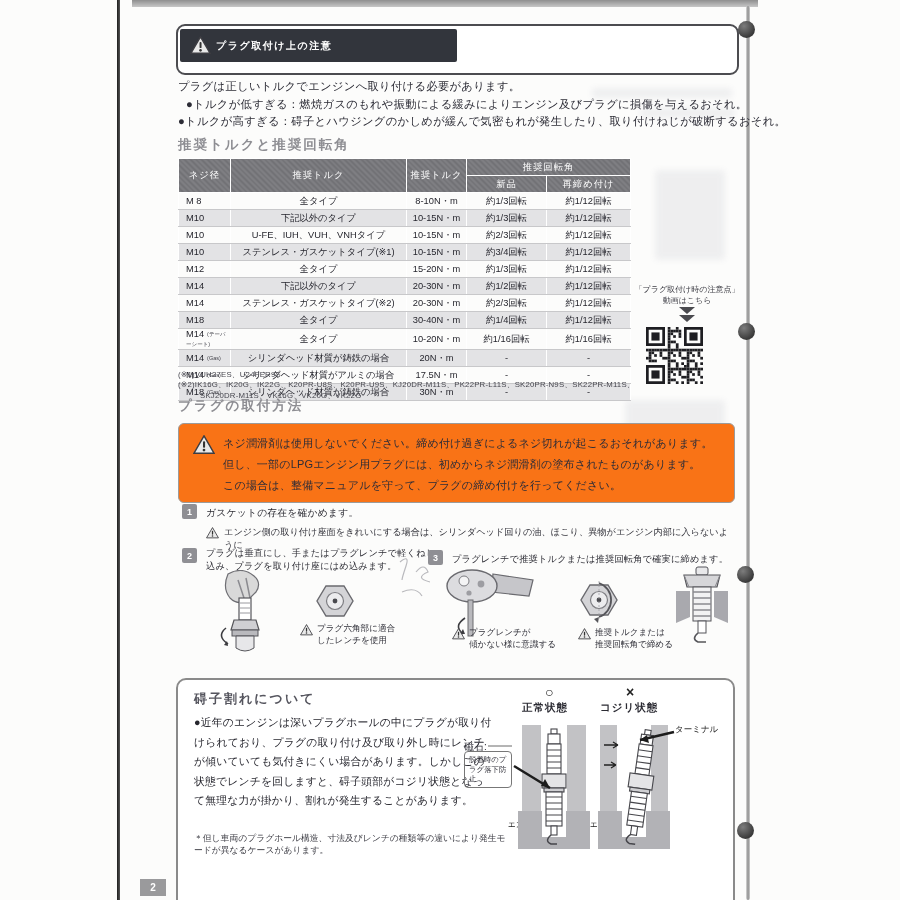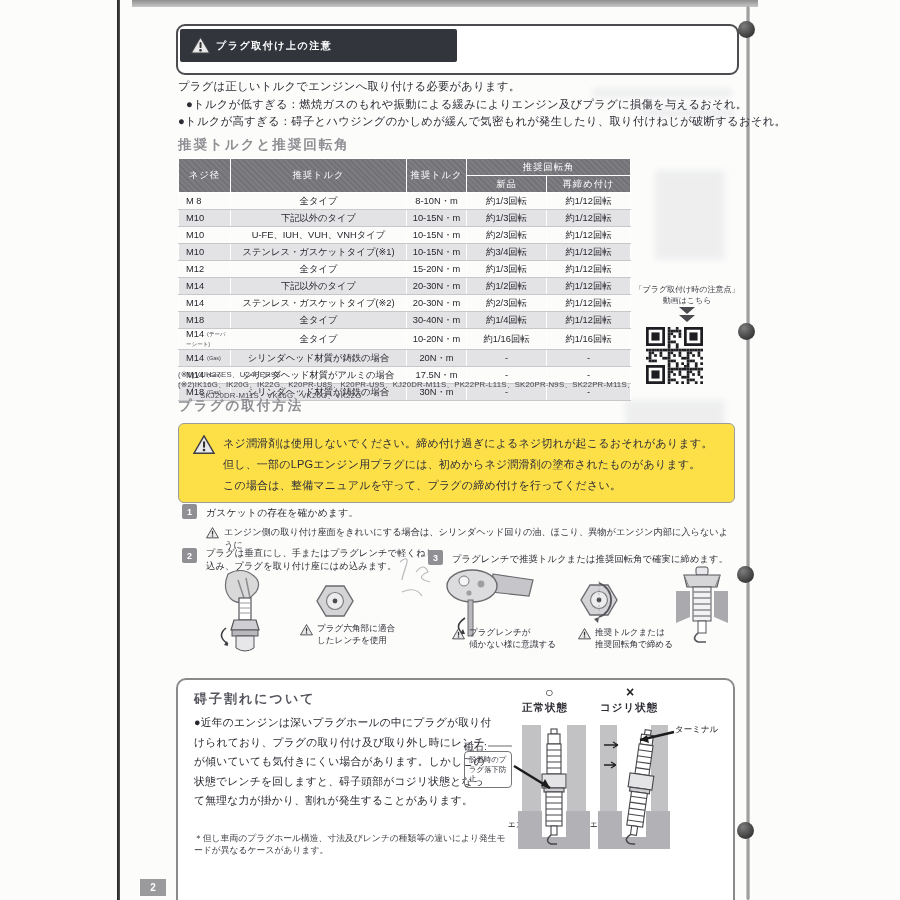--- a/index.html
+++ b/index.html
@@ -32,21 +32,21 @@
   .tq-table td.c-size{text-align:left;padding-left:7px;}
   .sznote{font-size:5.5px;color:#44444c;margin-left:3px;vertical-align:1px;}
   .footnote{left:178px;font-size:7.8px;color:#46464e;letter-spacing:.2px;}
   .footnote.hang{width:452px;padding-left:22px;text-indent:-22px;line-height:11px;}
   
   .qr-wrap{left:628px;top:284px;width:118px;text-align:center;}
   .qr-cap{font-size:8px;color:#3a3a42;line-height:11px;}
   .chev{width:0;height:0;border-left:8px solid transparent;border-right:8px solid transparent;border-top:7px solid #4a4a4f;margin:1px auto 0;}
   .qr-svg{position:relative;left:-13px;margin-top:5px;}
   
-  .warn-box{left:178px;top:423px;width:557px;height:80px;background:#fde047;border:1px solid #9b9b9b;border-radius:6px;box-sizing:border-box;}
+  .warn-box{left:178px;top:423px;width:557px;height:80px;background:#f97316;border:1px solid #9b9b9b;border-radius:6px;box-sizing:border-box;}
   .warn-lines{position:absolute;left:44px;top:9px;font-size:11px;font-weight:500;color:#2c2c38;line-height:21px;white-space:nowrap;letter-spacing:.2px;}
   .step-num{width:15px;height:15px;background:#8f8f94;color:#fff;font-size:9px;font-weight:bold;display:flex;align-items:center;justify-content:center;border-radius:2px;}
   .step-text{font-size:9.8px;color:#2c2c34;letter-spacing:.2px;}
   .step-sub{display:flex;gap:5px;align-items:flex-start;font-size:9.2px;color:#33333b;}
   .cap{display:flex;gap:4px;align-items:flex-start;font-size:8.6px;color:#2f2f38;line-height:11.5px;}
   
   .bottom-box{left:176px;top:678px;width:559px;height:253px;border:2px solid #8a8a8a;border-radius:10px;background:#fff;box-sizing:border-box;}
   .bb-heading{left:16px;top:10px;font-size:13px;font-weight:bold;color:#55555e;letter-spacing:2px;}
   .bb-para{left:16px;top:33px;width:300px;font-size:10.8px;line-height:19.5px;color:#26262e;font-weight:500;letter-spacing:.2px;}
   .bb-note{left:16px;top:152px;width:315px;font-size:8.8px;line-height:12px;color:#3a3a42;}

